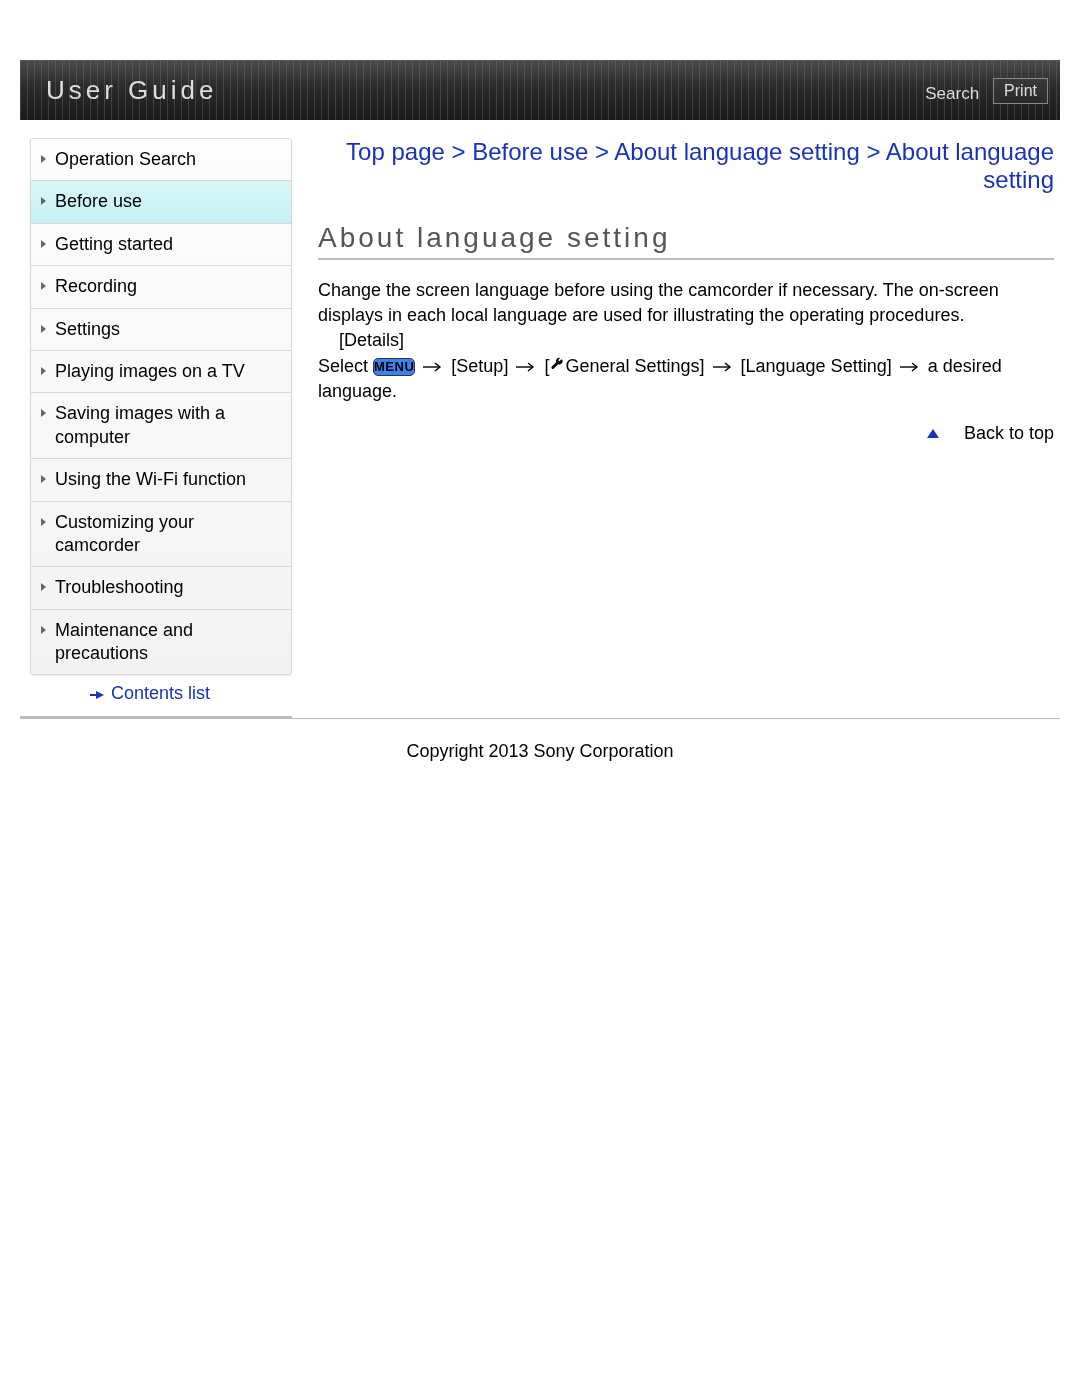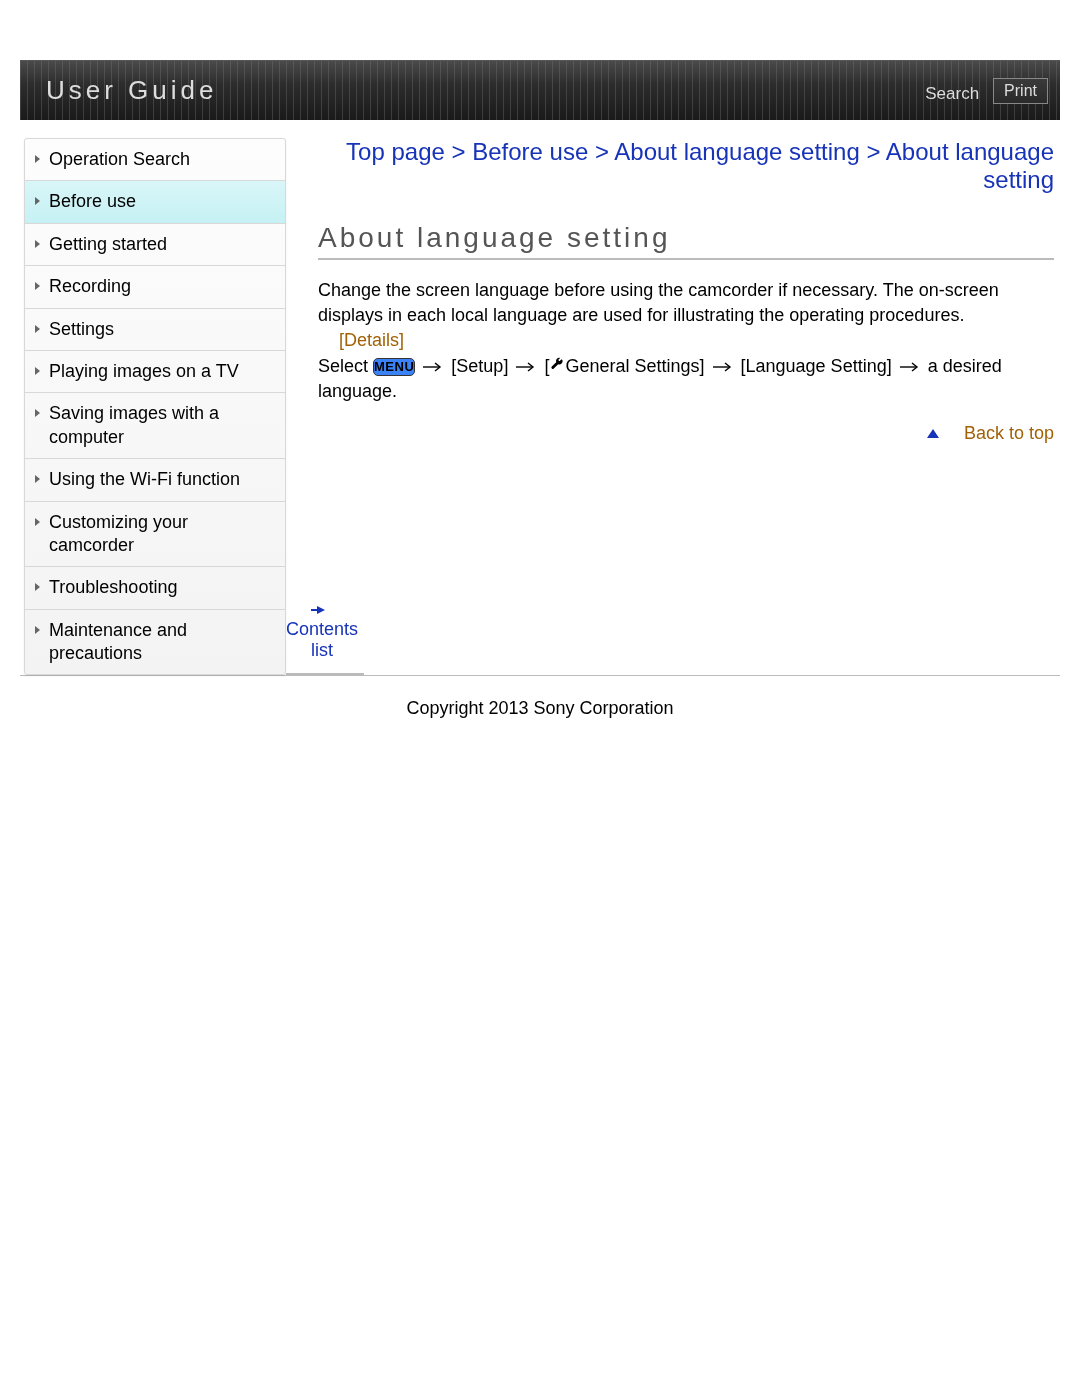--- a/index.html
+++ b/index.html
@@ -108,21 +108,21 @@
   .page-title {
     font-size:28px;
     letter-spacing:3px;
     color:#555;
     font-weight:normal;
     margin:0 0 6px 0;
     border-bottom:2px solid #bbb;
     padding-bottom:4px;
   }
   .body-text { margin-top:18px; line-height:1.4; }
-  .link { color:#a16207;margin-left:21px; }
+  .link { color:#000000;margin-left:21px; }
   .menu-chip {
     display:inline-block;
     border:1px solid #333;
     border-radius:5px;
     padding:0 0;
     font-size:13px;
     font-weight:bold;
     letter-spacing:0.5px;
     vertical-align:middle;
     line-height:1.2;
@@ -146,21 +146,21 @@
   }
   .footer-row {
     border-top:1px solid #bbb;
     margin-top:0;
   }
   .copyright {
     text-align:center;
     font-size:18px;
     padding-top:22px;
   }
-  .left-col { display:flex; flex-direction:row; width:272px; align-items:flex-end;}
+  .left-col { display:flex; flex-direction:column; width:272px; align-items:flex-end;}
 </style>
 </head>
 <body>
 
 <div class="outer">
   <div class="header">
     <div class="header-title">User Guide</div>
     <div class="header-right">
       <span class="search-link">Search</span>
       <span class="print-btn">Print</span>

